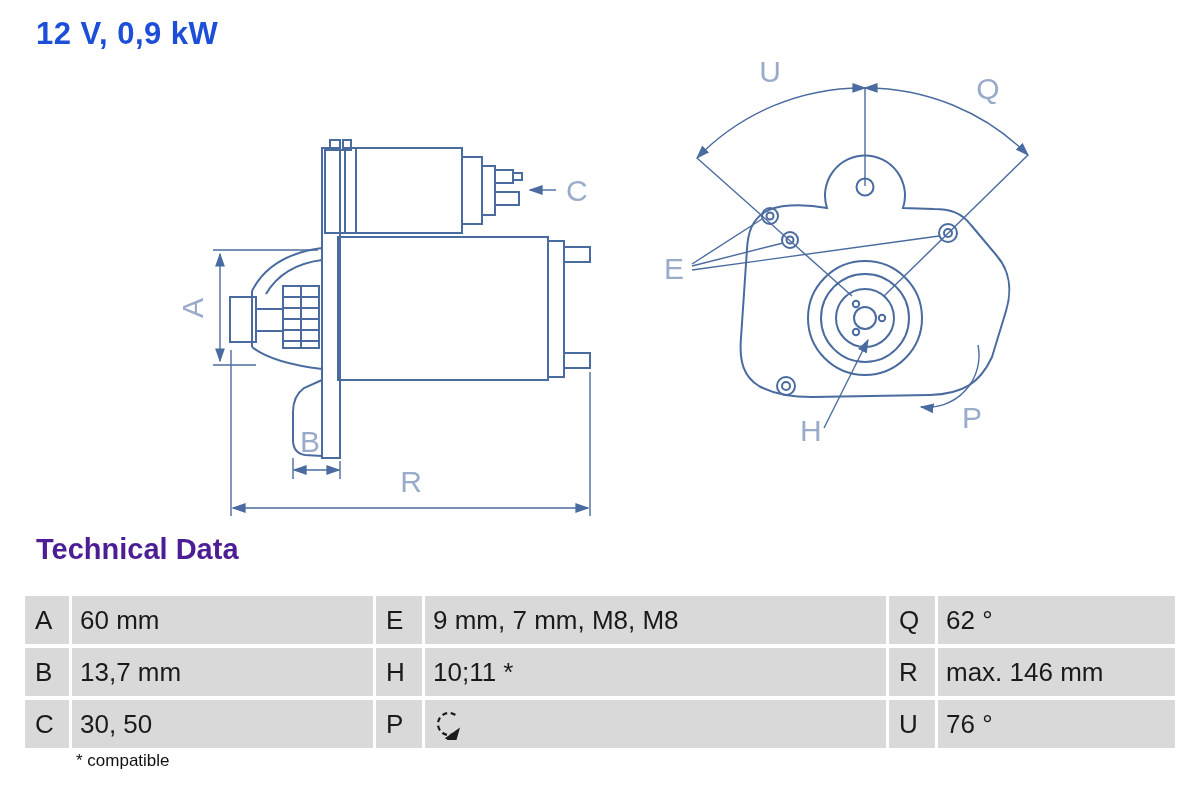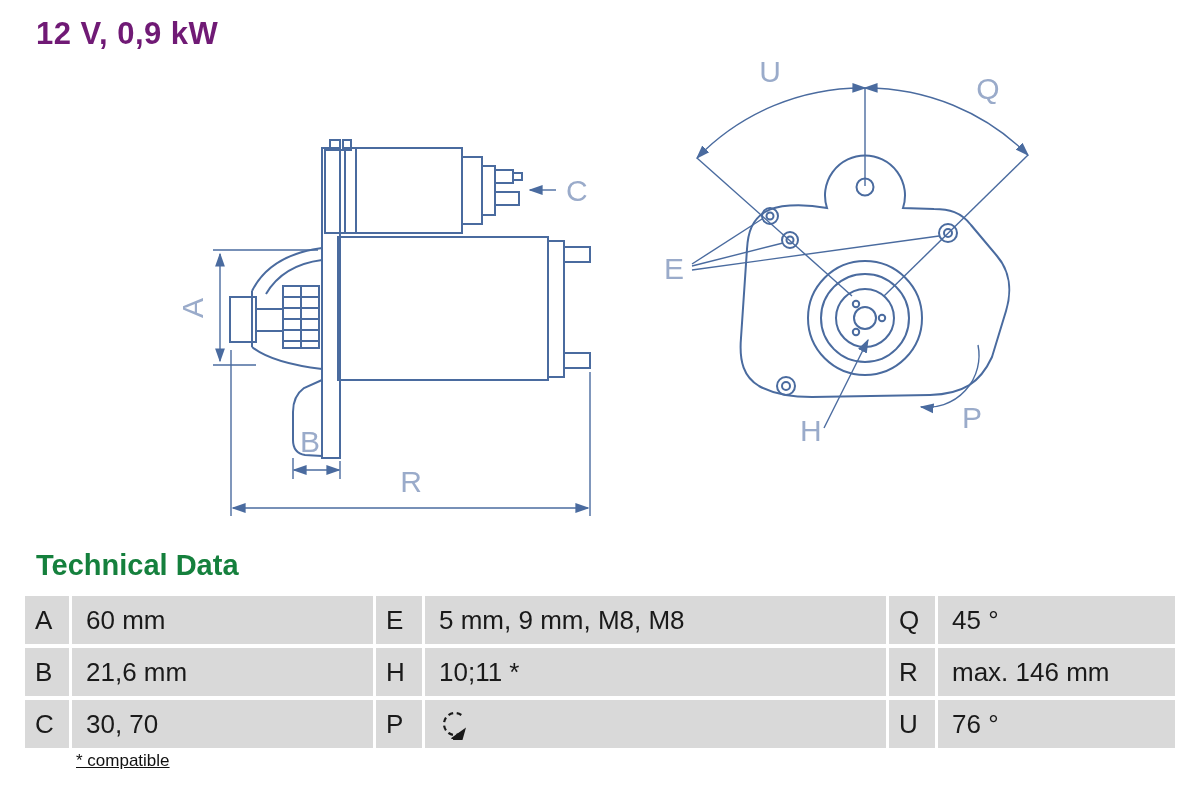--- a/index.html
+++ b/index.html
@@ -1,30 +1,30 @@
 <!DOCTYPE html>
 <html><head>
 <meta charset="utf-8">
 <style>
   * { margin:0; padding:0; box-sizing:border-box; }
   html,body { width:1200px; height:799px; background:#ffffff;
               font-family:"Liberation Sans", sans-serif; }
   .page { position:relative; width:1200px; height:799px; background:#fff; overflow:hidden; }
-  .title { position:absolute; left:36px; top:16px; font-size:31px; font-weight:700; color:#701a75; letter-spacing:0.5px; }
+  .title { position:absolute; left:36px; top:16px; font-size:31px; font-weight:700; color:#1d4ed8; letter-spacing:0.5px; }
   svg.drawing { position:absolute; left:0; top:0; }
   svg text { font-family:"Liberation Sans", sans-serif; }
   .dimlabel { font-size:30px; fill:#9aabca; }
-  .section-heading { position:absolute; left:36px; top:549px; font-size:29px; font-weight:700; color:#15803d; }
+  .section-heading { position:absolute; left:36px; top:533px; font-size:29px; font-weight:700; color:#4c1d95; }
   .spec-table { position:absolute; left:25px; top:596px; width:1150px;
                 display:grid; grid-template-columns:44px 301px 46px 461px 46px 1fr;
                 gap:4px 3px; }
   .cell { background:#d9d9d9; height:48px; display:flex; align-items:center;
-          font-size:26px; color:#1a1a1a; padding-left:14px; }
+          font-size:26px; color:#1a1a1a; padding-left:8px; }
   .cell.key { padding-left:10px; }
-  .footnote { position:absolute; left:76px; top:751px; font-size:17px; color:#111;text-decoration:underline; }
+  .footnote { position:absolute; left:76px; top:751px; font-size:17px; color:#111; }
 </style>
 </head>
 <body>
 
 <div class="page">
 
   <div class="title">12 V, 0,9 kW</div>
 
   <svg class="drawing" width="1200" height="545" viewBox="0 0 1200 545">
     <defs>
@@ -155,33 +155,33 @@
     <text class="dimlabel" x="962" y="428" text-anchor="start">P</text>
   </svg>
 
   <div class="section-heading">Technical Data</div>
 
   <div class="spec-table">
 
     <div class="cell key">A</div>
     <div class="cell">60 mm</div>
     <div class="cell key">E</div>
-    <div class="cell">5 mm, 9 mm, M8, M8</div>
+    <div class="cell">9 mm, 7 mm, M8, M8</div>
     <div class="cell key">Q</div>
-    <div class="cell">45 °</div>
+    <div class="cell">62 °</div>
 
     <div class="cell key">B</div>
-    <div class="cell">21,6 mm</div>
+    <div class="cell">13,7 mm</div>
     <div class="cell key">H</div>
     <div class="cell">10;11 *</div>
     <div class="cell key">R</div>
     <div class="cell">max. 146 mm</div>
 
     <div class="cell key">C</div>
-    <div class="cell">30, 70</div>
+    <div class="cell">30, 50</div>
     <div class="cell key">P</div>
     <div class="cell">
       <svg width="34" height="32" viewBox="0 0 34 32">
         <defs>
           <marker id="arwb" viewBox="0 0 10 8" refX="8" refY="4" markerWidth="8" markerHeight="8" orient="auto">
             <path d="M0,0.5 L10,4 L0,7.5 z" fill="#1a1a1a"></path>
           </marker>
         </defs>
         <path d="M 22.3 7 A 11 11 0 1 0 25 22.3" fill="none" stroke="#1a1a1a" stroke-width="2.2" stroke-dasharray="5 3.5" marker-end="url(#arwb)"></path>
       </svg>

